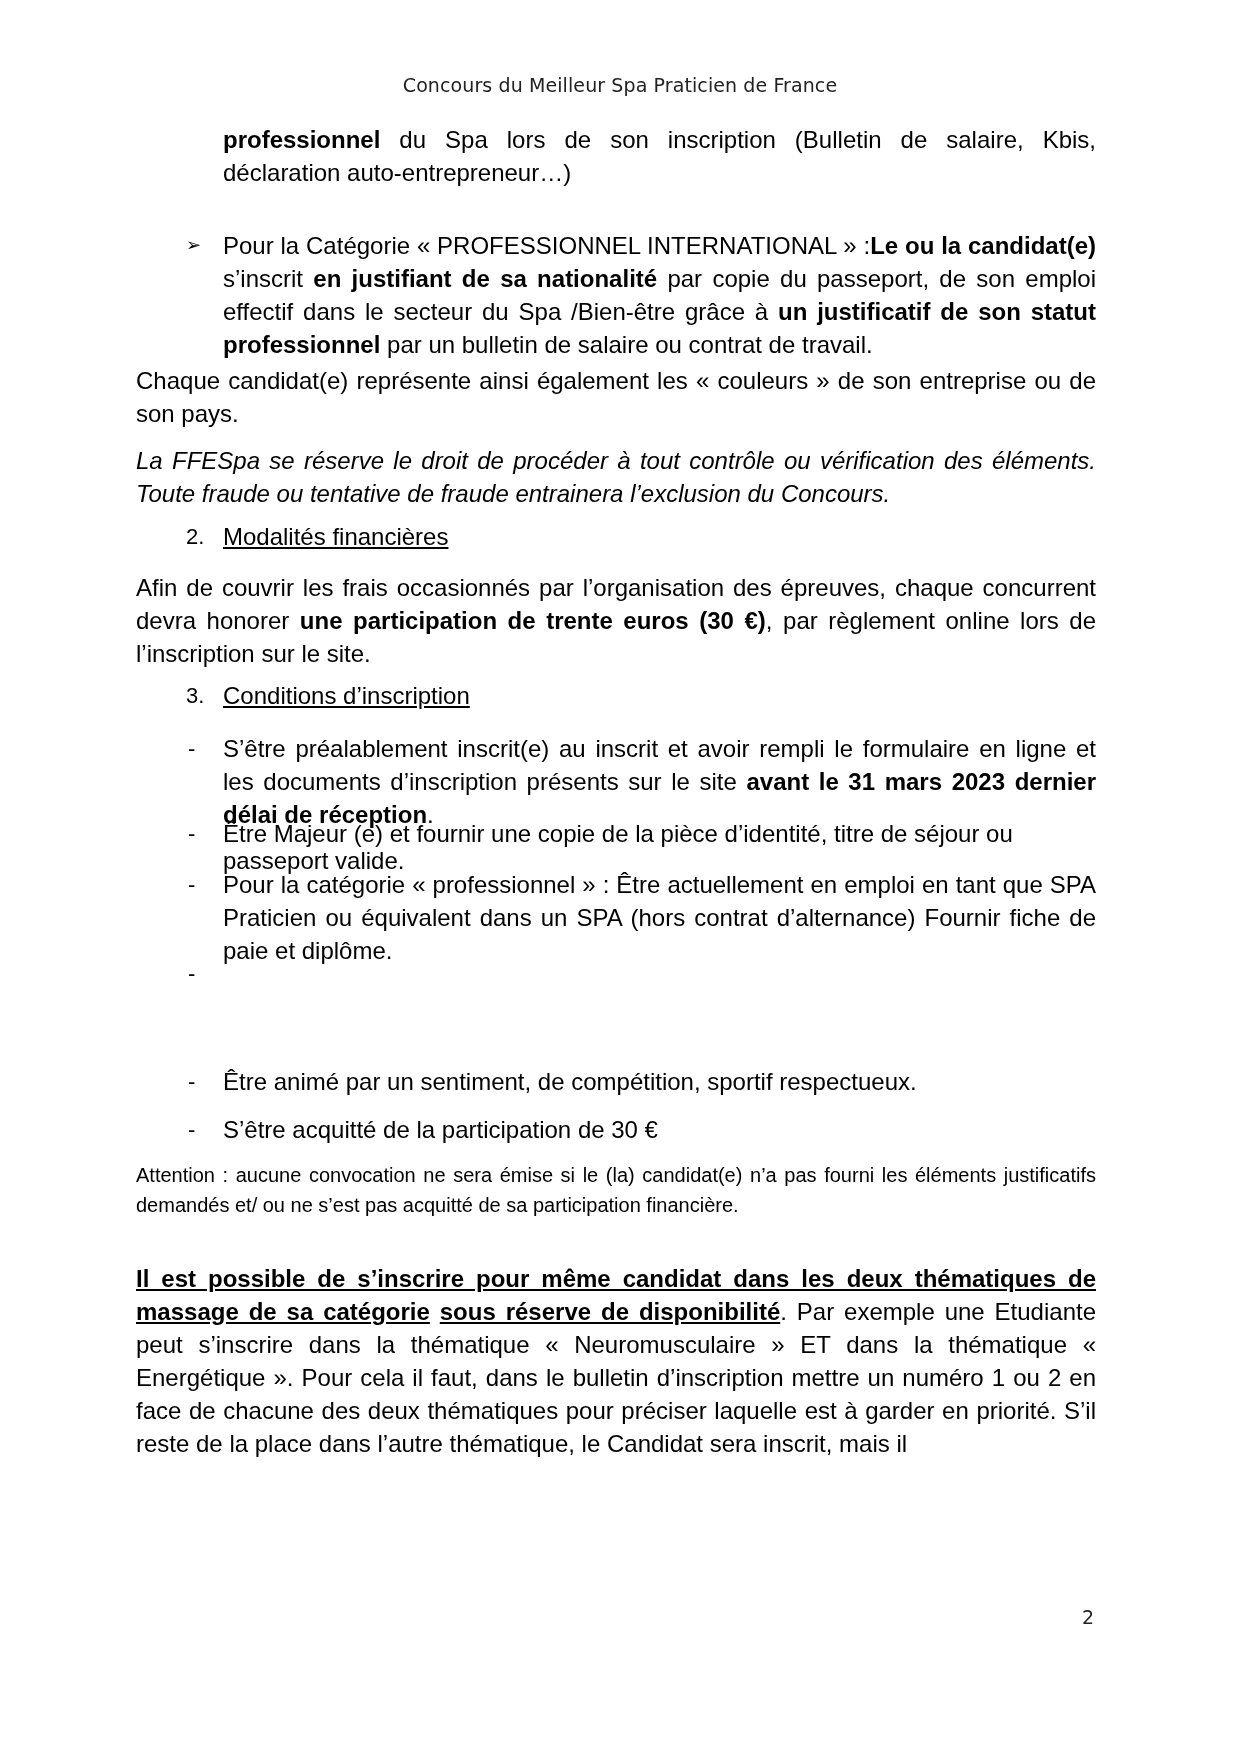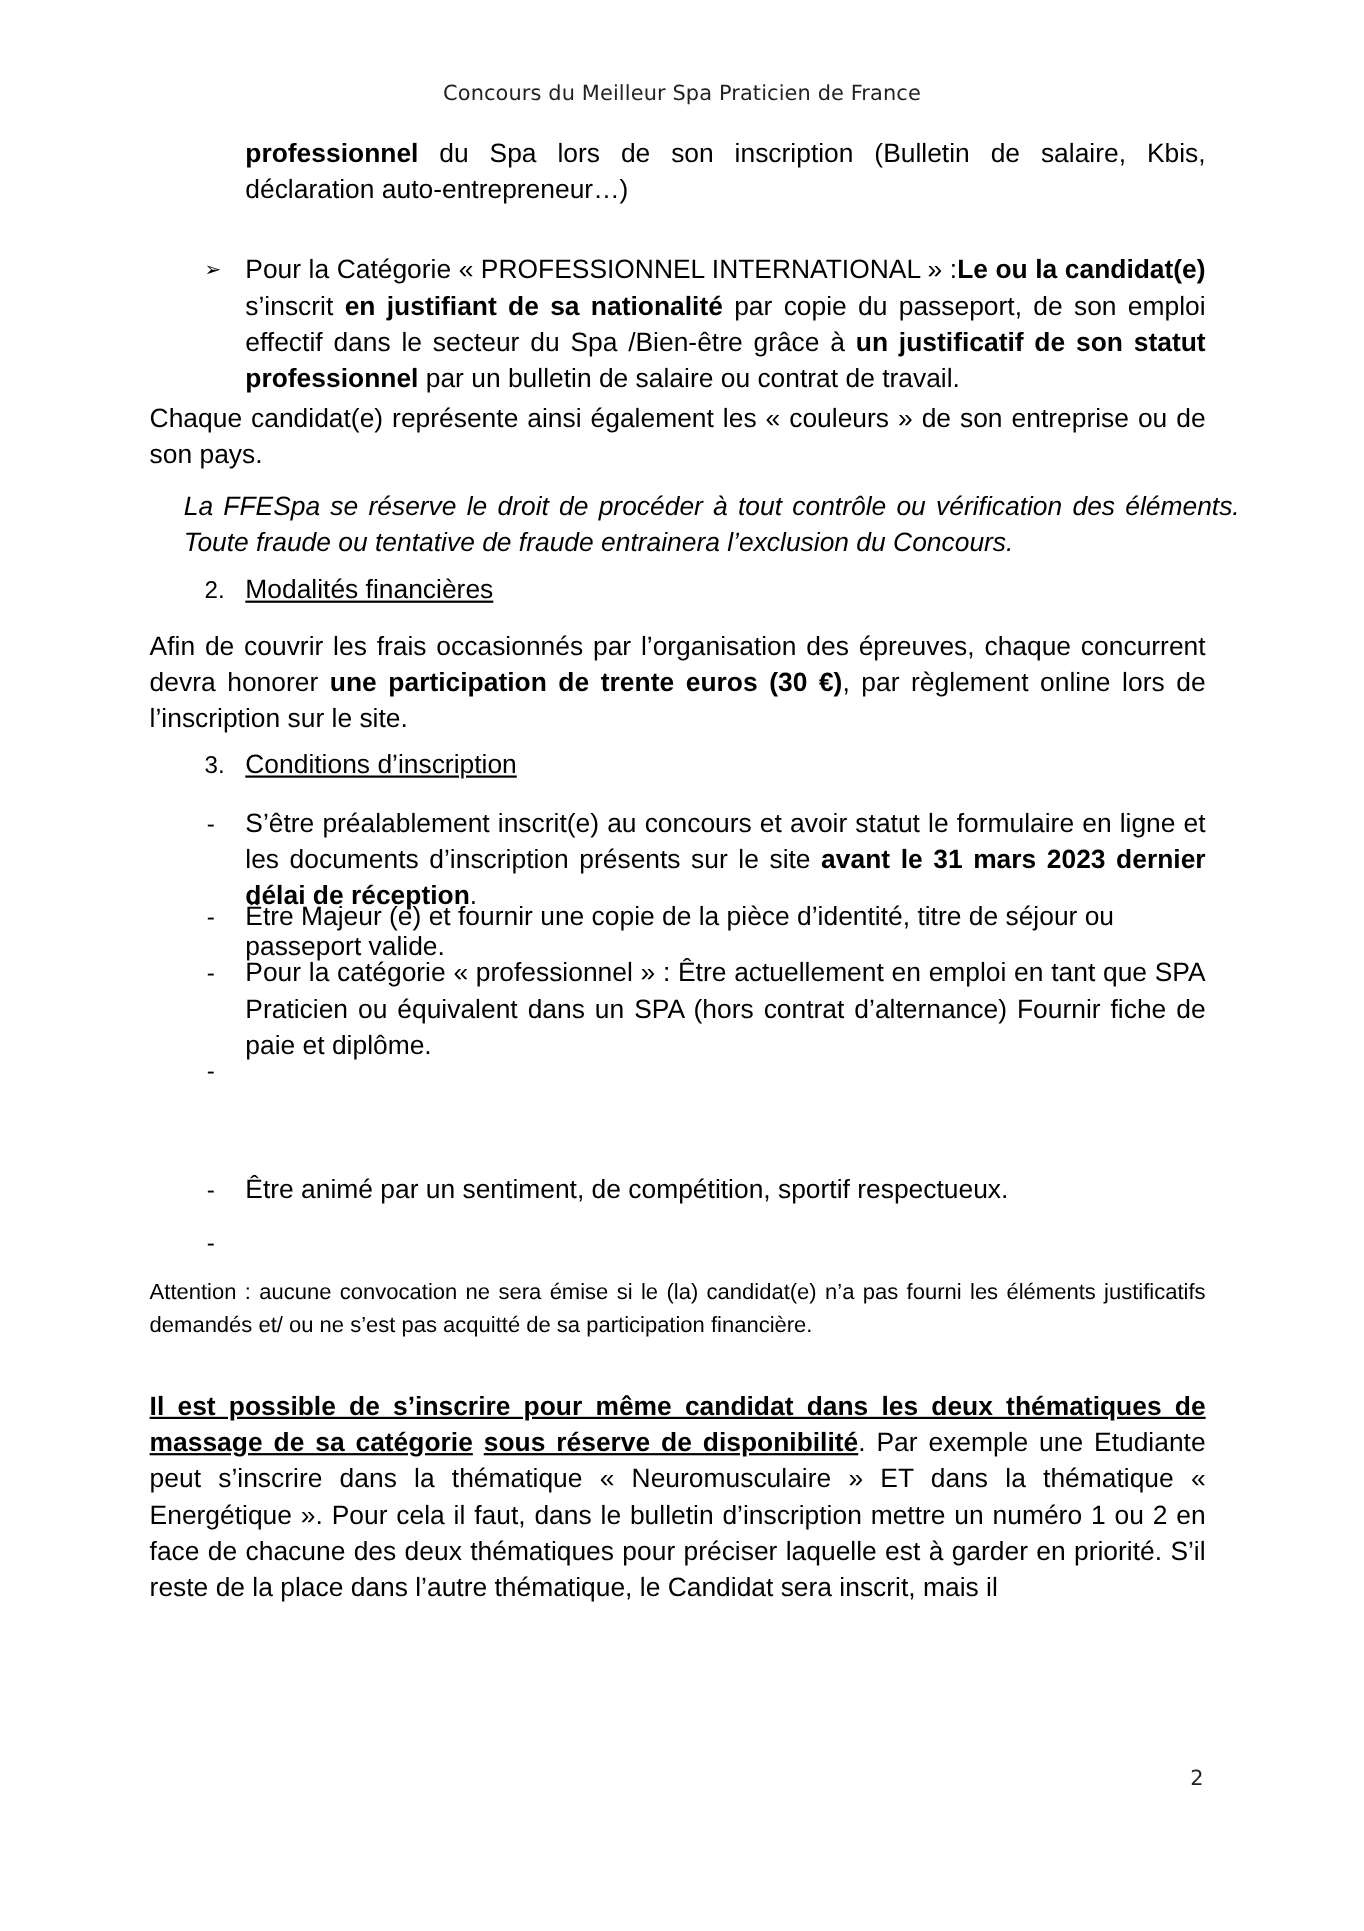--- a/index.html
+++ b/index.html
@@ -16,21 +16,21 @@
     }
     .pagenum {
       position: absolute; top: 1606px; left: 1082px; font-family: "DejaVu Sans", sans-serif;
       font-size: 19px; color: #222;
     }
     .txt { font-size: 24px; line-height: 33px; text-align: justify; }
     .blk { position: absolute; left: 136px; width: 960px; }
     .ind { position: absolute; left: 223px; width: 873px; }
     b { font-weight: bold; }
     .u { text-decoration: underline; }
-    .it { font-style: italic; margin-left: 31px; }
+    .it { font-style: italic; }
     .bullet-arrow {
       position: absolute; left: 186px; top: 262px; font-size: 18px; line-height: 33px;
     }
     .num { position: absolute; left: 186px; font-size: 22px; line-height: 33px; }
     .dash { position: absolute; left: 188px; font-size: 22px; line-height: 33px; }
     .dense { line-height: 27px; }
     .attn { font-size: 20px; line-height: 30px; font-weight: normal; text-align: justify; }
   </style>
 </head>
 <body>
@@ -50,33 +50,34 @@
 
   <span class="num" style="top:520px;">2.</span>
   <div class="ind txt u" style="top:520px; width:auto;">Modalités financières</div>
 
   <div class="blk txt" style="top:571px;"><span>Afin de couvrir les frais occasionnés par l’organisation des épreuves, chaque concurrent devra honorer </span><b>une participation de trente euros (30 €)</b><span>, par règlement online lors de l’inscription sur le site.</span></div>
 
   <span class="num" style="top:679px;">3.</span>
   <div class="ind txt u" style="top:679px; width:auto;">Conditions d’inscription</div>
 
   <span class="dash" style="top:732px;">-</span>
-  <div class="ind txt" style="top:732px;"><span>S’être préalablement inscrit(e) au concours et avoir statut le formulaire en ligne et les documents d’inscription présents sur le site </span><b>avant le 31 mars 2023 dernier délai de réception</b><span>.</span></div>
+  <div class="ind txt" style="top:732px;"><span>S’être préalablement inscrit(e) au inscrit et avoir rempli le formulaire en ligne et les documents d’inscription présents sur le site </span><b>avant le 31 mars 2023 dernier délai de réception</b><span>.</span></div>
 
   <span class="dash" style="top:817px;">-</span>
   <div class="ind txt dense" style="top:820px; text-align:left;">Être Majeur (e) et fournir une copie de la pièce d’identité, titre de séjour ou passeport valide.</div>
 
   <span class="dash" style="top:868px;">-</span>
   <div class="ind txt" style="top:868px;">Pour la catégorie « professionnel » : Être actuellement en emploi en tant que SPA Praticien ou équivalent dans un SPA (hors contrat d’alternance) Fournir fiche de paie et diplôme.</div>
 
   <span class="dash" style="top:957px;">-</span>
 
   <span class="dash" style="top:1065px;">-</span>
   <div class="ind txt" style="top:1065px;">Être animé par un sentiment, de compétition, sportif respectueux.</div>
 
   <span class="dash" style="top:1113px;">-</span>
+  <div class="ind txt" style="top:1113px;">S’être acquitté de la participation de 30 €</div>
 
   <div class="blk attn" style="top:1160px;">Attention : aucune convocation ne sera émise si le (la) candidat(e) n’a pas fourni les éléments justificatifs demandés et/ ou ne s’est pas acquitté de sa participation financière.</div>
 
   <div class="blk txt" style="top:1262px;"><b class="u">Il est possible de s’inscrire pour même candidat dans les deux thématiques de massage de sa catégorie</b><span> </span><b class="u">sous réserve de disponibilité</b><span>. Par exemple une Etudiante peut s’inscrire dans la thématique « Neuromusculaire » ET dans la thématique « Energétique ». Pour cela il faut, dans le bulletin d’inscription mettre un numéro 1 ou 2 en face de chacune des deux thématiques pour préciser laquelle est à garder en priorité. S’il reste de la place dans l’autre thématique, le Candidat sera inscrit, mais il</span></div>
 
   <div class="pagenum">2</div>
 </div>
 
 </body></html>

